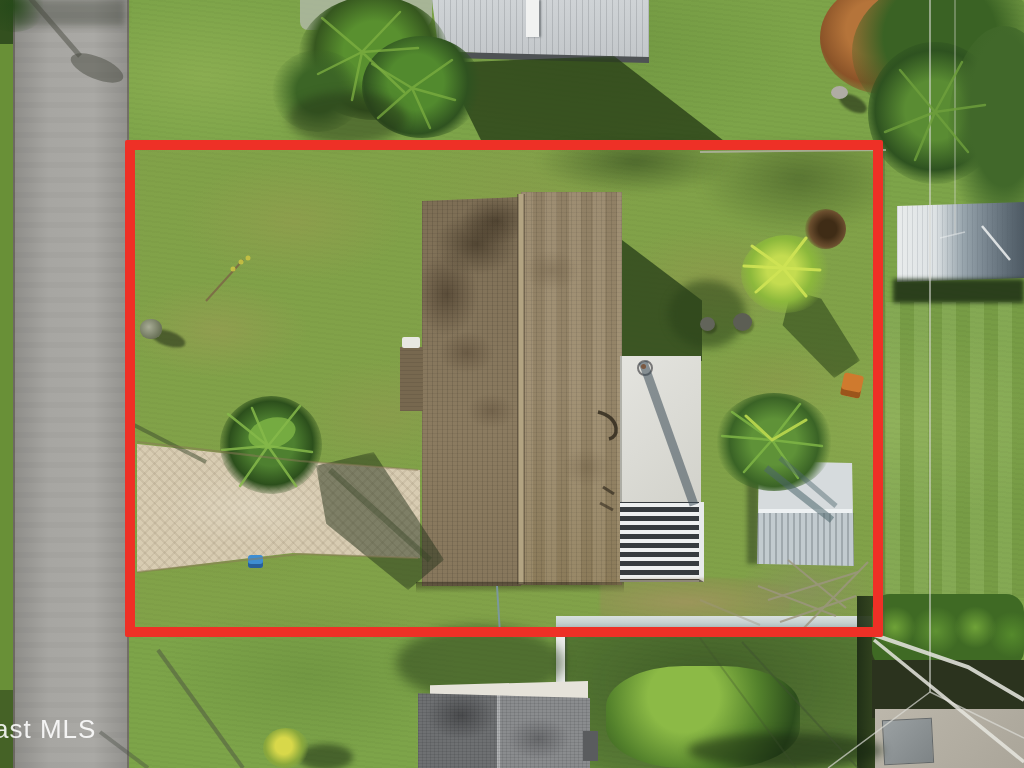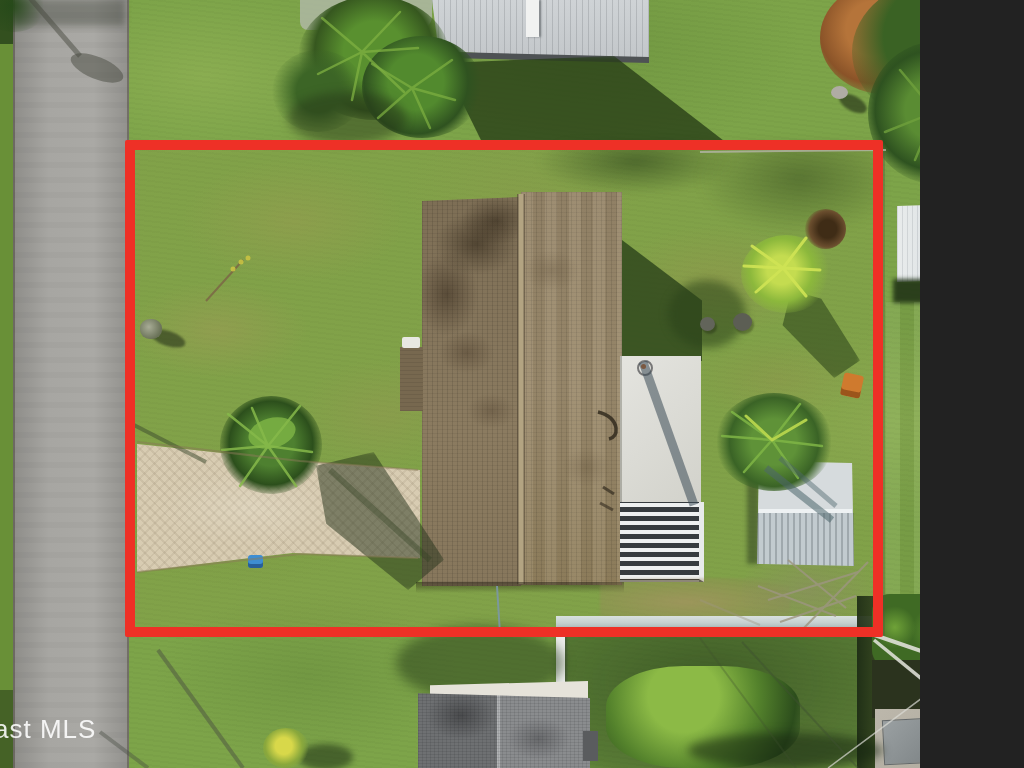--- a/index.html
+++ b/index.html
@@ -1,16 +1,16 @@
 <!DOCTYPE html>
 <html style="--grassBase: #7da449; --boundaryRed: #ee3026; --road: #a3a29e; --roofLeft: #7d6e55; --roofRight: #98876a; --driveway: #d8ccb2; --patio: #dcdcd6; --shed: #ced5d8; --neighborRoofTop: #c9cdd0; --neighborRoofRight: #dde2e4; --bottomNeighborRoof: #7d7f82;"><head>
 <meta charset="utf-8">
 <style>
   html,body{margin:0;padding:0;background:#222;}
-  .scene{position:relative;width:920px;height:768px;overflow:hidden;
+  .scene{position:relative;width:1024px;height:768px;overflow:hidden;
          background:var(--grassBase,#7da449);font-family:"Liberation Sans",sans-serif;}
   .el{position:absolute;}
 
   
   .lawn-texture{left:0;top:0;width:1024px;height:768px;
     background:
       radial-gradient(ellipse 220px 120px at 20% 10%, rgba(255,255,150,.10), transparent 70%),
       radial-gradient(ellipse 300px 160px at 58% 6%, rgba(55,90,30,.16), transparent 70%),
       radial-gradient(ellipse 260px 140px at 88% 55%, rgba(255,255,160,.09), transparent 70%),
       radial-gradient(ellipse 220px 120px at 30% 88%, rgba(50,80,30,.14), transparent 70%),

